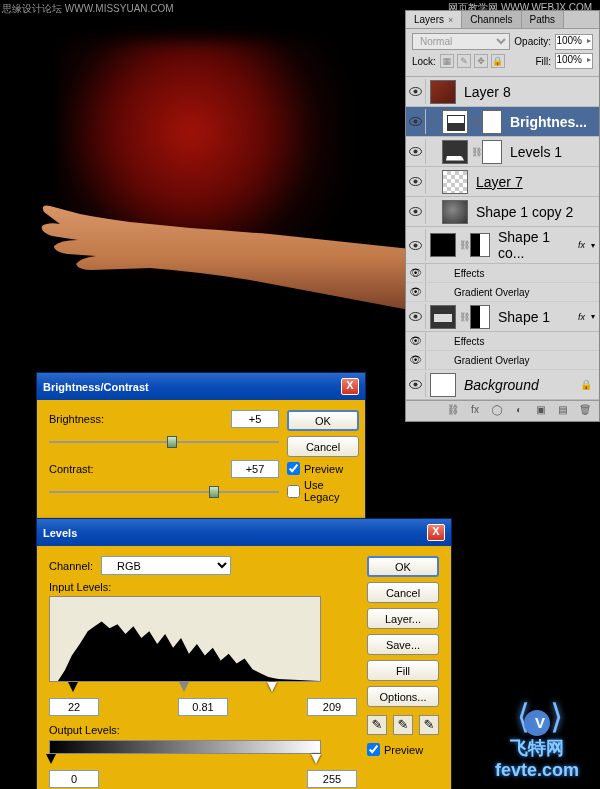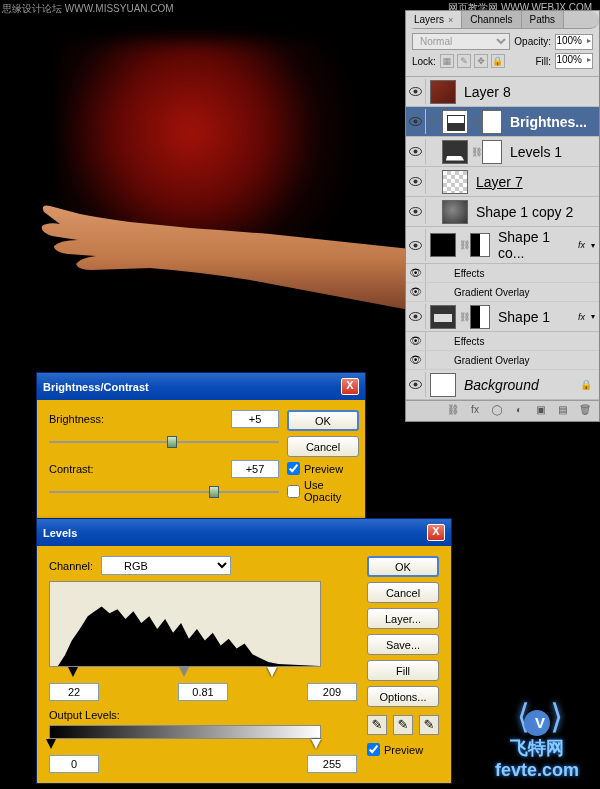--- a/index.html
+++ b/index.html
@@ -40,38 +40,38 @@
 #bc-dialog { top: 372px; left: 36px; width: 330px; }
 #bc-dialog .dlg-body { display: flex; }
 #bc-dialog .left-col { flex: 1; }
 #bc-dialog .right-col { width: 84px; padding-left: 8px; }
 
 
 #lv-dialog { top: 518px; left: 36px; width: 416px; }
 #lv-dialog .dlg-body { display: flex; }
 #lv-dialog .left-col { flex: 1; }
 #lv-dialog .right-col { width: 82px; padding-left: 10px; }
-.select { width: 130px; height: 19px; border: 1px solid #7f9db9; background: #fff; font-size: 11px; padding: 1px 18px; }
+.select { width: 130px; height: 19px; border: 1px solid #7f9db9; background: #fff; font-size: 11px; padding: 1px 11px; }
 .histogram { width: 272px; height: 86px; border: 1px solid #888; background: #ece9d8; position: relative; margin-top: 3px; }
 .histogram svg { position: absolute; bottom: 0; left: 0; width: 100%; height: 100%; }
 .tri-row { position: relative; width: 272px; height: 12px; }
 .tri { position: absolute; top: 0; width: 0; height: 0; border-left: 5px solid transparent; border-right: 5px solid transparent; cursor: pointer; }
 .tri.black { border-top: 10px solid #000; }
 .tri.gray { border-top: 10px solid #888; }
 .tri.white { border-top: 10px solid #fff; filter: drop-shadow(0 0 1px #000); }
 .input-row { display: flex; gap: 6px; margin-top: 4px; }
 .input-row .val-input { width: 50px; }
 .input-row .spacer { flex: 1; }
 .gradient-bar { width: 272px; height: 14px; border: 1px solid #888; background: linear-gradient(to right, #000, #fff); margin-top: 4px; }
 .eyedroppers { display: flex; gap: 6px; margin-top: 8px; justify-content: flex-end; }
 .eyedrop { width: 20px; height: 20px; border: 1px solid #888; background: #ece9d8; font-size: 13px; text-align: center; line-height: 18px; cursor: pointer; }
 
 
 .layers-panel { position: absolute; top: 10px; right: 0; width: 195px; background: #d8d8d8; border: 1px solid #888; font-size: 10px; }
-.panel-tabs { display: flex; background: #c8c8c8; border-bottom: 1px solid #999; border-radius: 9px; }
+.panel-tabs { display: flex; background: #c8c8c8; border-bottom: 1px solid #999; }
 .panel-tab { padding: 3px 8px; border-right: 1px solid #999; background: #d8d8d8; cursor: pointer; }
 .panel-tab.inactive { background: #b8b8b8; }
 .panel-tab .x { margin-left: 4px; color: #666; font-size: 9px; }
 .panel-controls { padding: 4px 6px; border-bottom: 1px solid #aaa; }
 .panel-controls .row2 { display: flex; align-items: center; margin-bottom: 3px; gap: 4px; }
 .mini-select { flex: 1; height: 17px; border: 1px solid #999; background: #e8e8e8; font-size: 10px; padding: 0 3px; color: #999; }
 .mini-input { width: 38px; height: 16px; border: 1px solid #999; background: #fff; font-size: 10px; text-align: right; padding-right: 10px; position: relative; }
 .mini-input::after { content: '▸'; position: absolute; right: 1px; top: 1px; font-size: 8px; color: #666; }
 .lock-icons { display: flex; gap: 3px; }
 .lock-icons span { width: 14px; height: 14px; border: 1px solid #aaa; font-size: 9px; text-align: center; line-height: 12px; color: #888; }
@@ -163,39 +163,40 @@
     </div>
     <div class="right-col">
       <button class="btn primary">OK</button>
       <button class="btn">Cancel</button>
       <label class="chk">
         <input type="checkbox" checked="" style="">
           <span>Preview</span>
       </label>
       <label class="chk">
         <input type="checkbox" style="">
-          <span>Use Opacity</span>
+          <span>Use Legacy</span>
       </label>
     </div>
   </div>
 </div>
 
 <div class="dialog" id="lv-dialog">
   <div class="titlebar">
     <span>Levels</span>
     <span class="close">X</span>
   </div>
   <div class="dlg-body">
     <div class="left-col">
       <div class="row">
         <span style="margin-right:8px;">Channel:</span>
         <select class="select">
           <option>RGB</option>
         </select>
       </div>
+      <div>Input Levels:</div>
       <div class="histogram">
         <svg viewBox="0 0 272 86" preserveAspectRatio="none">
           <path d="M 0 86 L 8 86 L 15 75 L 22 60 L 30 48 L 38 35 L 45 30 L 52 25 L 60 32 L 68 28 L 76 38 L 84 30 L 92 42 L 100 35 L 108 48 L 116 38 L 124 52 L 132 42 L 140 58 L 148 48 L 156 60 L 164 52 L 172 65 L 180 58 L 188 68 L 196 63 L 204 74 L 212 78 L 220 82 L 230 84 L 272 86 Z" fill="#000"></path>
         </svg>
       </div>
       <div class="tri-row">
         <div class="tri black" style="left:19px"></div>
         <div class="tri gray" style="left:130px"></div>
         <div class="tri white" style="left:218px"></div>
       </div>

